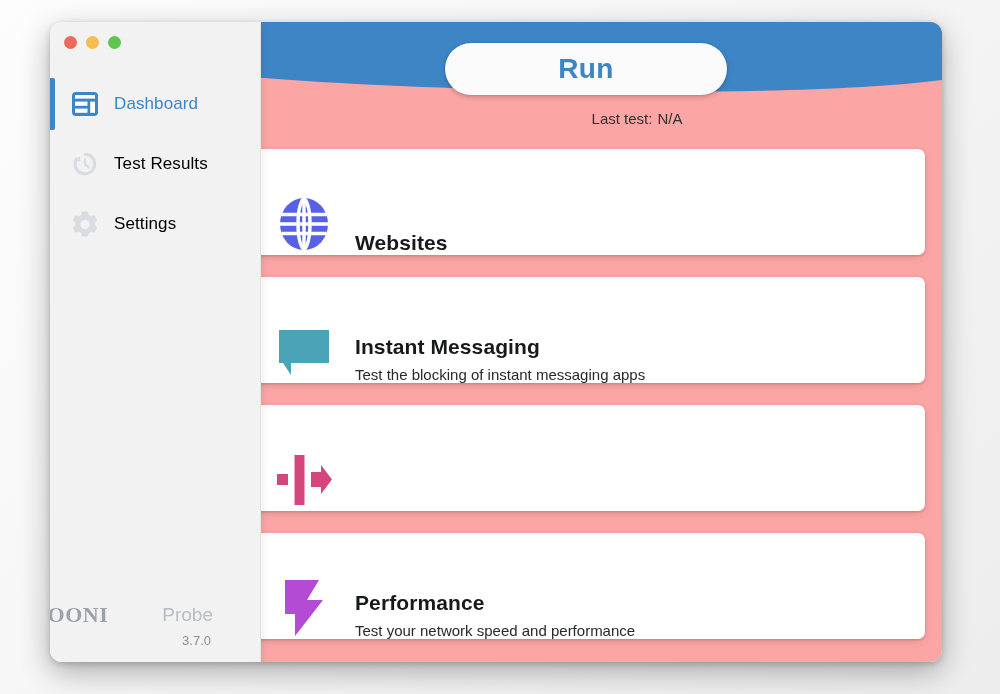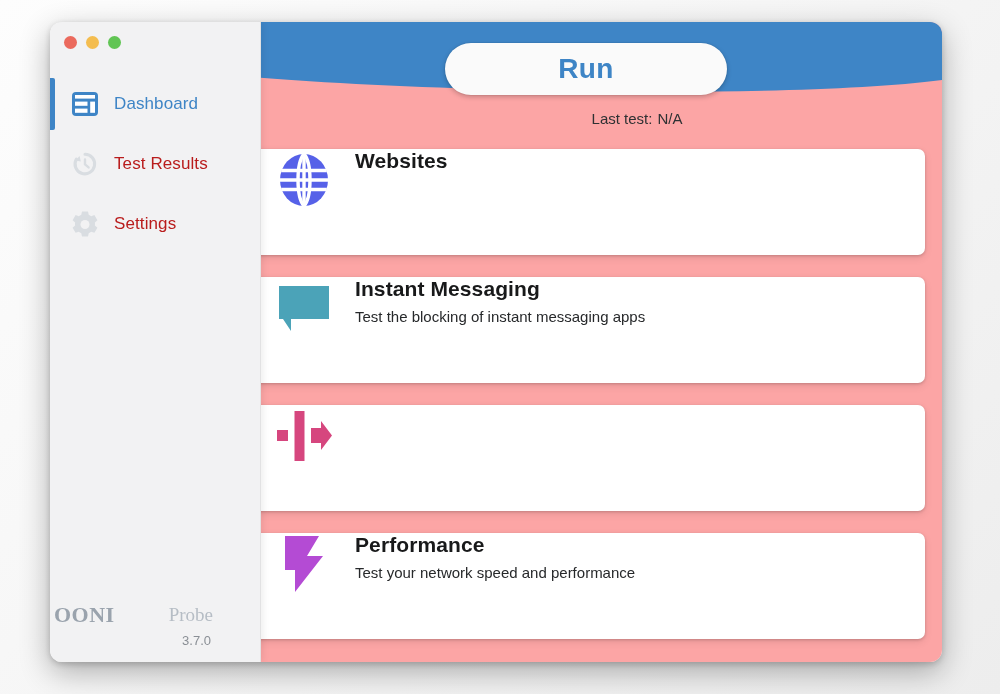--- a/index.html
+++ b/index.html
@@ -93,21 +93,21 @@
     display: flex;
     align-items: center;
     justify-content: center;
   }
   .nav-item .nav-label {
     margin-left: 14px;
     font-size: 17px;
     letter-spacing: 0.1px;
   }
   .nav-item.active .nav-label { color: #3e85c6; }
-  .nav-item.inactive .nav-label { color: #b91c1c; text-align: center; }
+  .nav-item.inactive .nav-label { color: #000000; text-align: center; }
 
   
   .ooni-footer {
     position: absolute;
     left: 0;
     bottom: 14px;
     width: 178px;
     text-align: right;
     padding-right: 15px;
     box-sizing: border-box;
@@ -127,21 +127,20 @@
   }
   .ooni-sep {
     width: 1px;
     height: 21px;
     background: #c3c9d0;
     margin: 0 3px;
   }
   .ooni-probe {
     font-size: 19px;
     color: #b6bdc5;
-    font-family: Liberation Serif, serif;
   }
   .ooni-version {
     margin-top: 5px;
     font-size: 13px;
     color: #8a8f95;
     padding-right: 2px;
   }
 
   
   .main {
@@ -206,21 +205,21 @@
     width: 680px;
   }
   .card {
     position: relative;
     height: 106px;
     background: #ffffff;
     border-radius: 7px;
     box-shadow: 0 1px 3px rgba(0,0,0,0.18), 0 3px 9px rgba(0,0,0,0.09);
     margin-bottom: 22px;
     display: flex;
-    align-items: flex-start;
+    align-items: flex-end;
     padding-left: 28px;
     box-sizing: border-box;
     cursor: pointer;
   }
   .card-icon {
     width: 62px;
     height: 62px;
     flex: 0 0 62px;
     display: flex;
     align-items: center;

